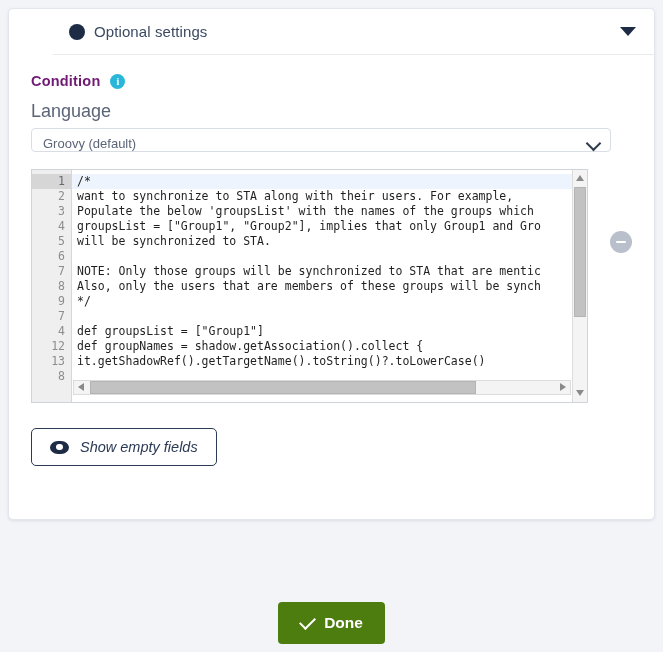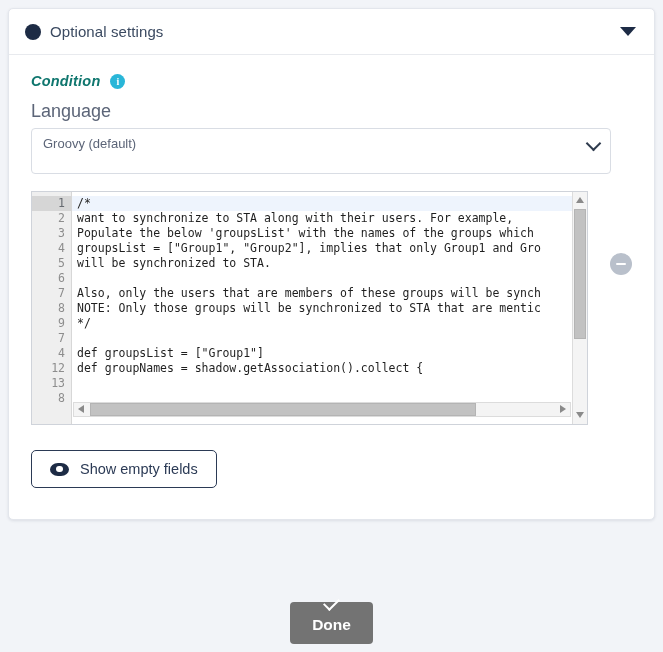--- a/index.html
+++ b/index.html
@@ -29,20 +29,21 @@
     box-sizing: border-box;
   }
 
   .card-header {
     height: 46px;
     display: flex;
     align-items: center;
     padding: 0 18px 0 16px;
     border-bottom: 1px solid #e8eaee;
     box-sizing: border-box;
+    margin-left: 44px;
   }
   .header-dot {
     width: 16px;
     height: 16px;
     border-radius: 50%;
     background: #1d2b45;
     flex: 0 0 auto;
     margin-right: 9px;
   }
   .header-title {
@@ -69,23 +70,22 @@
 
   
   .section-head {
     display: flex;
     align-items: center;
     margin-bottom: 12px;
   }
   .section-title {
     font-size: 14.5px;
     font-weight: bold;
-    color: #0f766e;
+    color: #701a75;
     letter-spacing: .2px;
-    font-style: italic;
   }
   .info-icon {
     width: 15px;
     height: 15px;
     border-radius: 50%;
     background: #29b6d8;
     color: #ffffff;
     font-size: 10px;
     font-weight: bold;
     font-family: "Liberation Serif", serif;
@@ -99,21 +99,21 @@
   .field-label {
     font-size: 18px;
     color: #5c6578;
     margin-bottom: 6px;
   }
 
   
   .select-wrap {
     position: relative;
     width: 580px;
-    height: 46px;
+    height: 24px;
     margin-bottom: 17px;
   }
   .select-box {
     width: 100%;
     height: 100%;
     box-sizing: border-box;
     border: 1px solid #d9dde4;
     border-radius: 4px;
     background: #ffffff;
     font-size: 13px;
@@ -289,20 +289,21 @@
     gap: 11px;
     height: 38px;
     padding: 0 18px;
     border: 1px solid #2b3a55;
     border-radius: 5px;
     background: #ffffff;
     color: #2b3a55;
     font-size: 14.5px;
     cursor: pointer;
     box-sizing: border-box;
+    font-style: italic;
   }
   .eye {
     position: relative;
     width: 19px;
     height: 13px;
     border-radius: 50% / 60%;
     background: #1d2b45;
     flex: 0 0 auto;
   }
   .eye::after {
@@ -324,28 +325,27 @@
     width: 663px;
     display: flex;
     justify-content: center;
   }
   .done-btn {
     display: inline-flex;
     align-items: center;
     gap: 9px;
     height: 42px;
     padding: 0 22px;
-    background: #737373;
+    background: #4d7c0f;
     border: none;
     border-radius: 4px;
     color: #ffffff;
     font-size: 15.5px;
     font-weight: bold;
     cursor: pointer;
-    flex-direction: column;
   }
   .check {
     width: 13px;
     height: 7px;
     border-left: 2.6px solid #ffffff;
     border-bottom: 2.6px solid #ffffff;
     transform: rotate(-45deg);
     margin-top: -4px;
     flex: 0 0 auto;
   }
@@ -394,26 +394,27 @@
             <div class="ln">13</div>
             <div class="ln">8</div>
           </div>
         <div class="code-area">
             <div class="cl active">/*</div>
             <div class="cl">want to synchronize to STA along with their users. For example,</div>
             <div class="cl">Populate the below 'groupsList' with the names of the groups which</div>
             <div class="cl">groupsList = ["Group1", "Group2"], implies that only Group1 and Gro</div>
             <div class="cl">will be synchronized to STA.</div>
             <div class="cl"></div>
+            <div class="cl">NOTE: Only those groups will be synchronized to STA that are mentic</div>
             <div class="cl">Also, only the users that are members of these groups will be synch</div>
-            <div class="cl">NOTE: Only those groups will be synchronized to STA that are mentic</div>
             <div class="cl">*/</div>
             <div class="cl"></div>
             <div class="cl">def groupsList = ["Group1"]</div>
             <div class="cl">def groupNames = shadow.getAssociation().collect {</div>
+            <div class="cl">it.getShadowRef().getTargetName().toString()?.toLowerCase()</div>
             <div class="cl"></div>
           </div>
 
         <div class="vscroll">
           <span class="arrow-up"></span>
           <div class="vthumb"></div>
           <span class="arrow-dn"></span>
         </div>
 
         <div class="hscroll">

